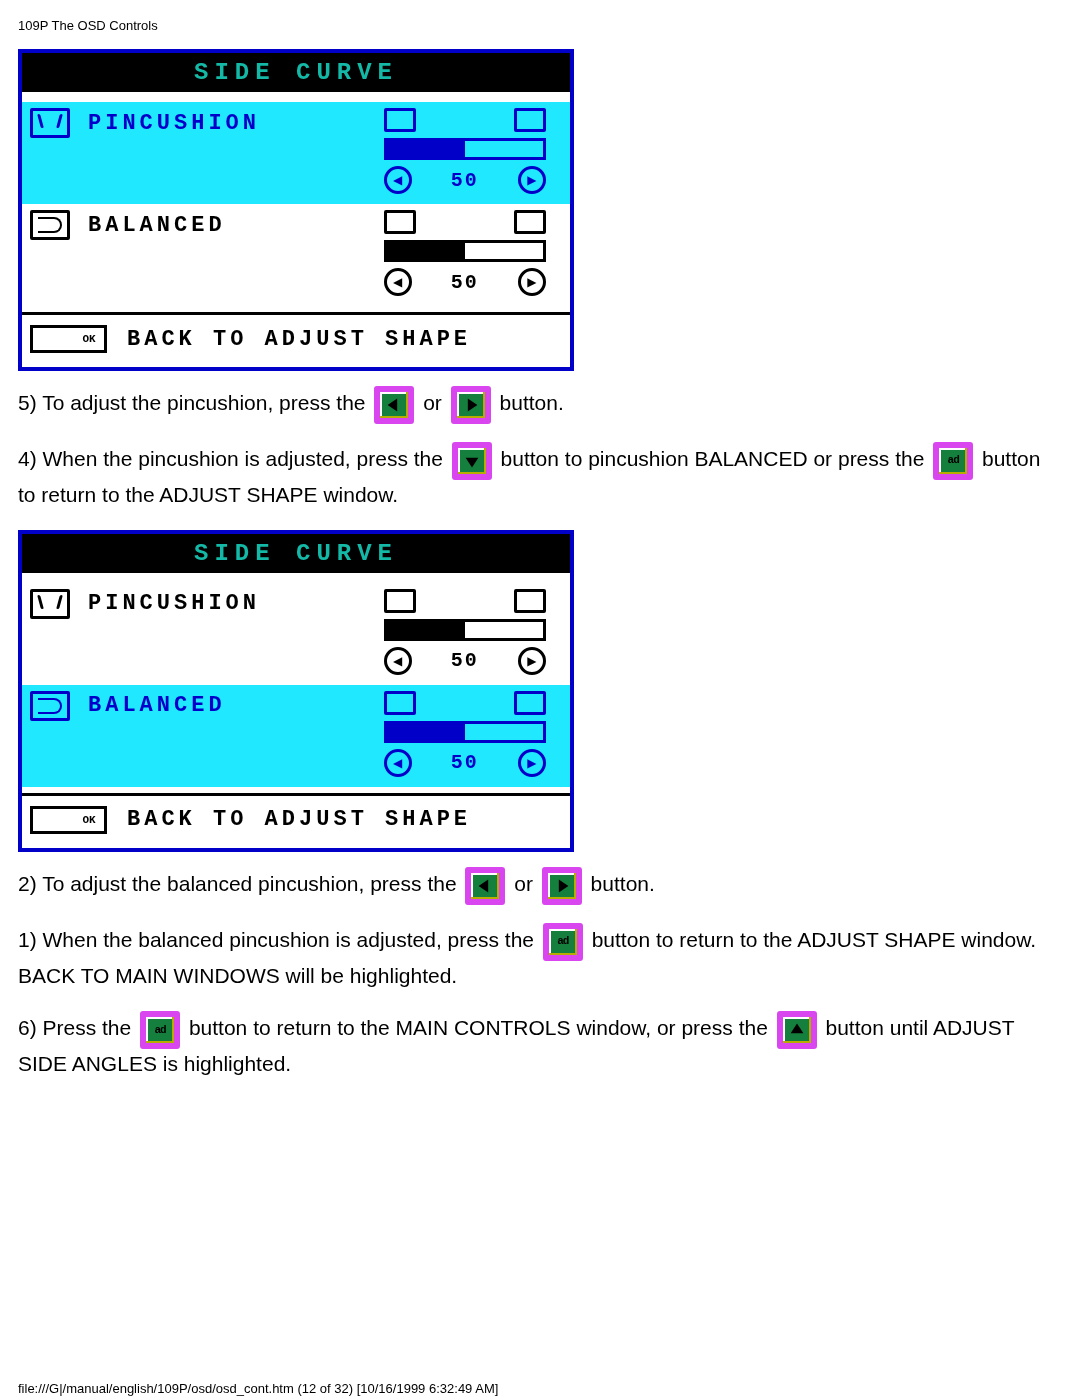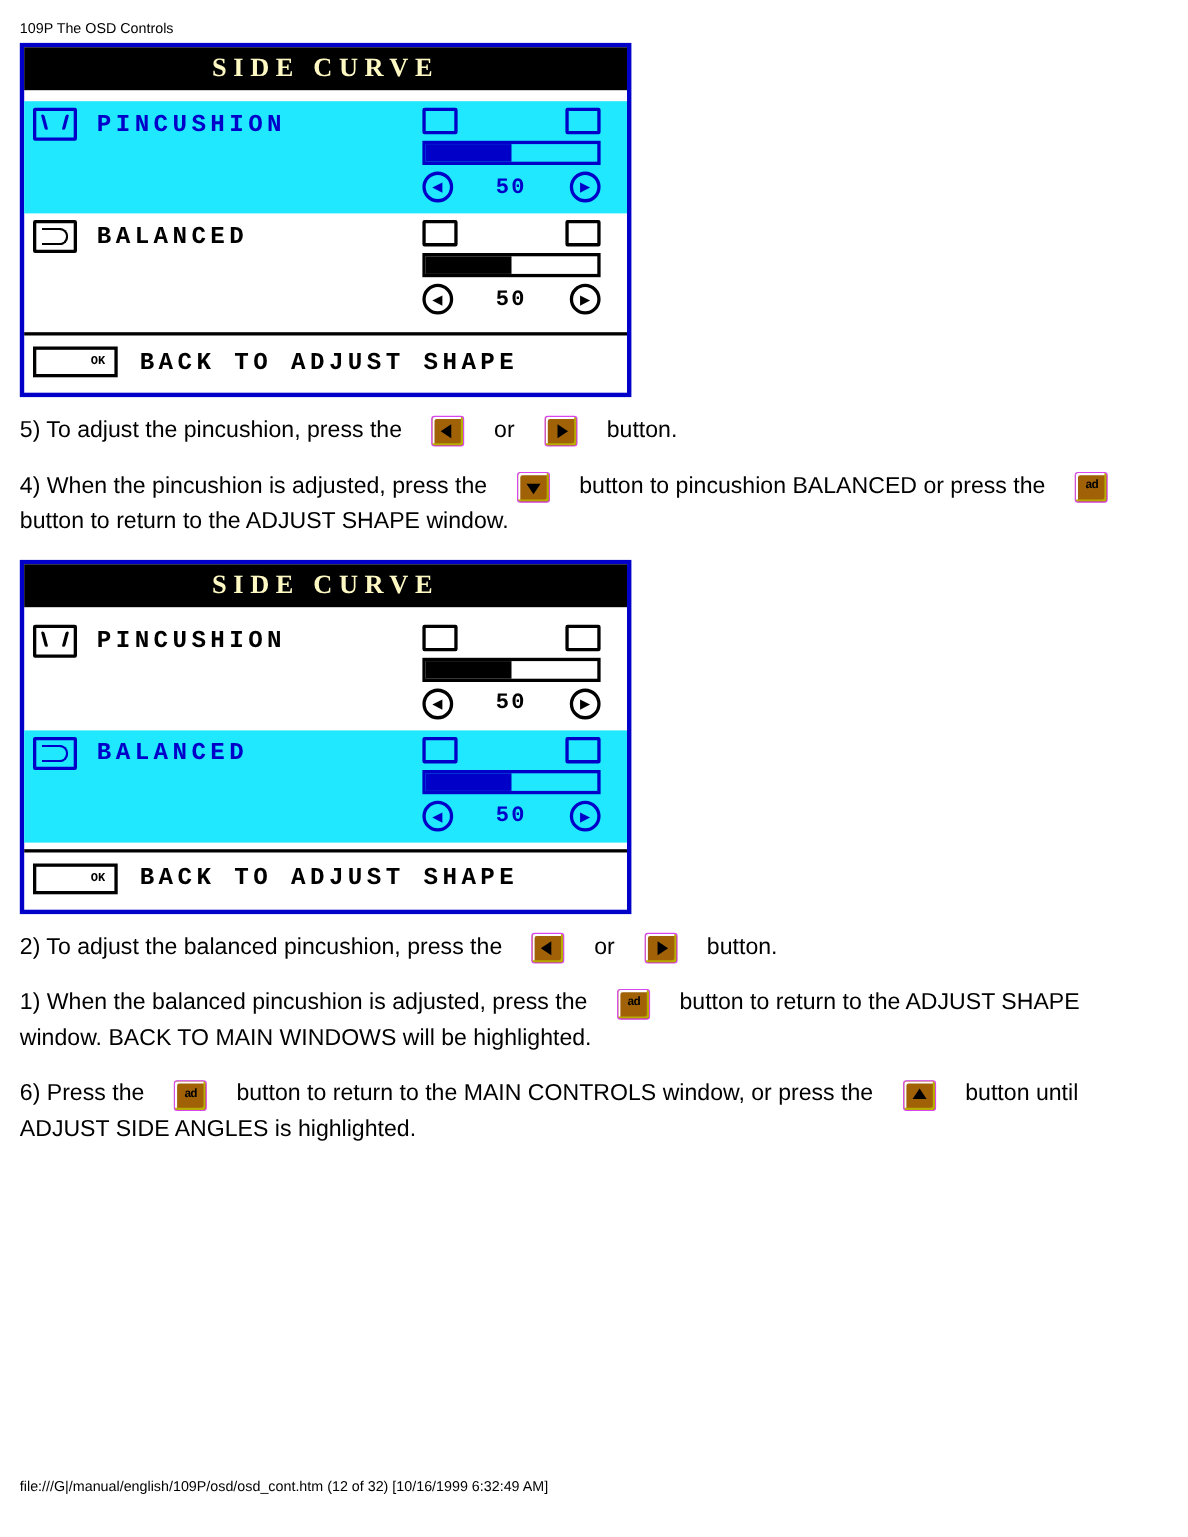--- a/index.html
+++ b/index.html
@@ -7,32 +7,32 @@
     padding: 18px;
     font-family: Arial, Helvetica, sans-serif;
     font-size: 14px;
     background: #fff;
     color: #000;
     width: 1080px;
     box-sizing: border-box;
   }
   .page-header {
     font-size: 13px;
-    margin-bottom: 6px;
+    margin-bottom: 16px;
   }
   .osd {
     width: 548px;
     border: 4px solid #0000c8;
     background: #fff;
     margin-bottom: 14px;
   }
   .osd-title {
     background: #000;
-    color: #fef9c3;
-    font-family: Liberation Serif, serif;
+    color: #14b8a6;
+    font-family: Liberation Mono, monospace;
     font-weight: bold;
     letter-spacing: 6px;
     font-size: 24px;
     text-align: center;
     padding: 6px 0;
   }
   .osd-body {
     padding: 10px 0 0 0;
   }
   .osd-row {
@@ -114,21 +114,21 @@
   }
   .osd-footer .ftext{
     font-family:"Courier New",monospace;font-weight:bold;font-size:22px;letter-spacing:4px;
   }
 
   .para{
     font-size:21px;line-height:1.55;margin:12px 0 18px 0;max-width:1030px;
   }
   .btn{
     display:inline-flex;align-items:center;justify-content:center;vertical-align:middle;
-    width:28px;height:26px;background:#a16207;border:1px solid #d946ef;border-radius:3px;margin:0 21px;position:relative;top:1px;
+    width:28px;height:26px;background:#15803d;border:6px solid #d946ef;border-radius:3px;margin:0 3px;position:relative;top:1px;
     box-shadow:inset -2px -2px 0 #b7ac00, inset 2px 2px 0 #fff;
   }
   .btn svg{width:16px;height:16px;}
   .btn.ico-ad{font-family:"Courier New",monospace;font-weight:bold;font-size:11px;letter-spacing:-1px;}
   .footer-line{
     font-size:13px;position:relative;margin-top:300px;
   }
 </style>
 </head>
 <body>

